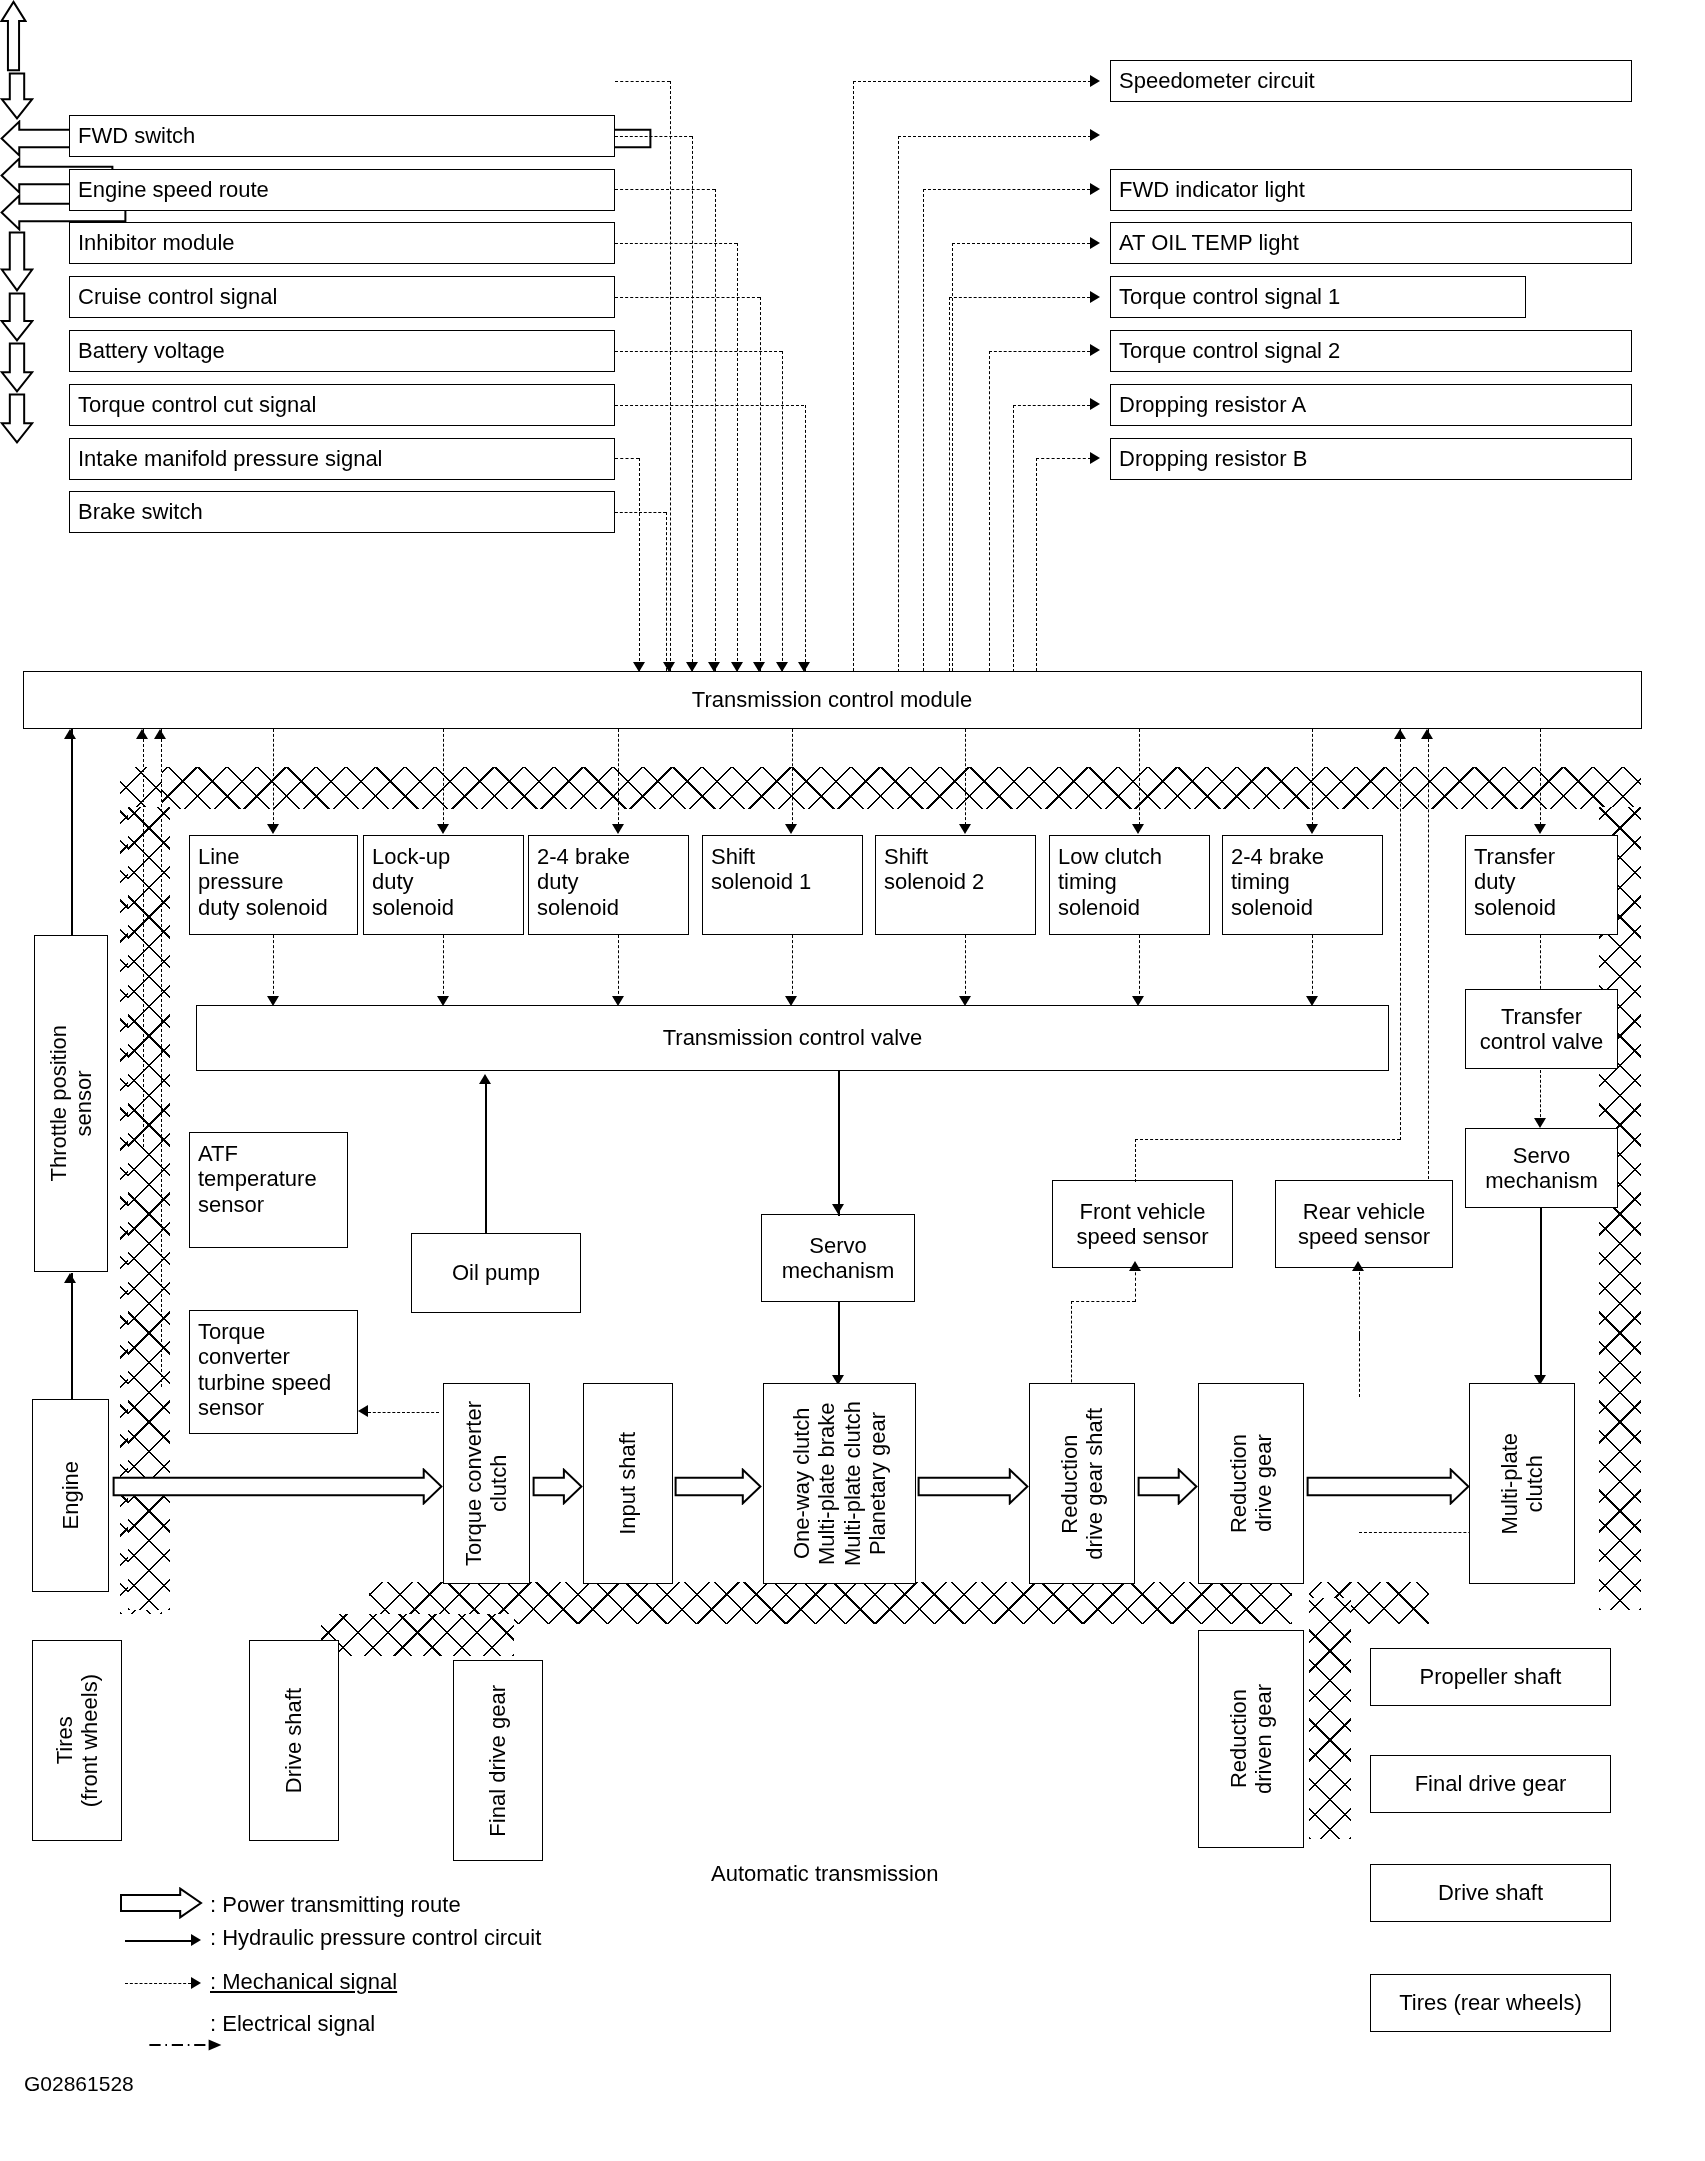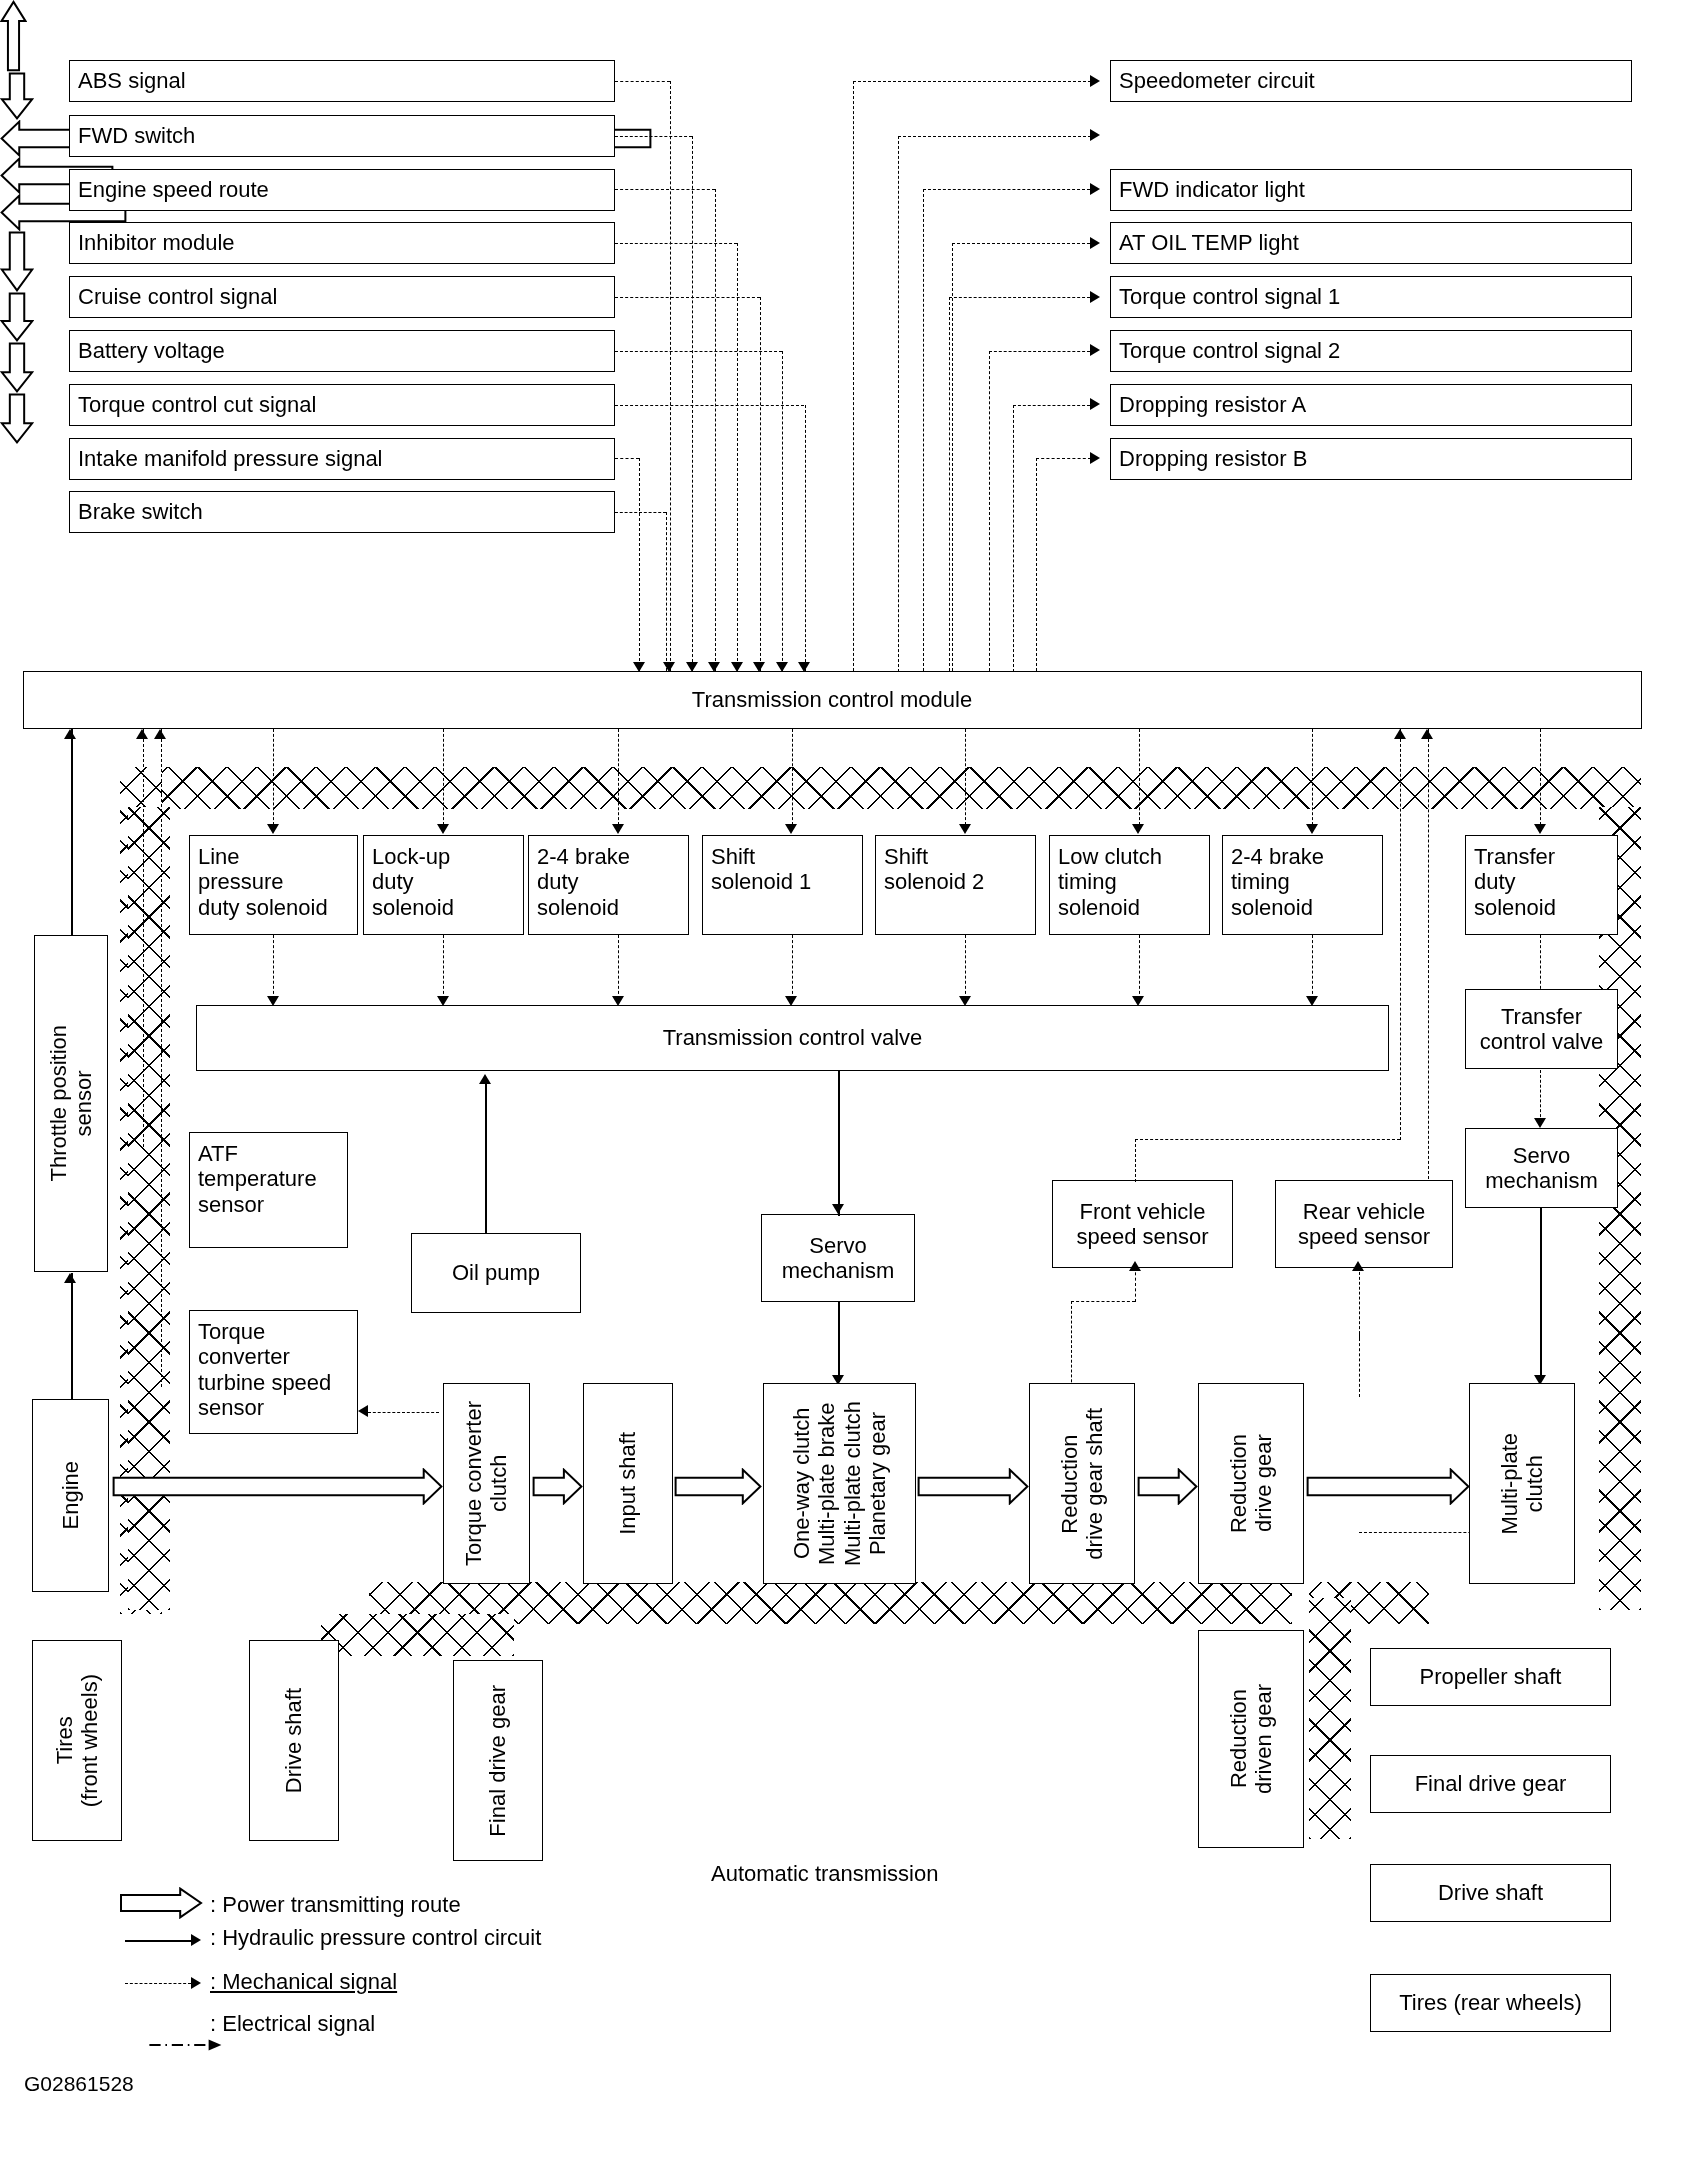--- a/index.html
+++ b/index.html
@@ -32,23 +32,20 @@
       repeating-linear-gradient(45deg, #000 0 1.6px, transparent 1.6px 21px),
       repeating-linear-gradient(-45deg, #000 0 1.6px, transparent 1.6px 21px);
       background-color:#fff;}
   .code{position:absolute;font-size:21px;}
 </style>
 </head>
 <body>
 
 <div id="page">
 
-  <div class="box" style="left:69px;top:60px;width:546px;height:42px;">
-      <span>ABS signal</span>
-    </div>
   <div class="box" style="left:69px;top:115px;width:546px;height:42px;">
       <span>FWD switch</span>
     </div>
   <div class="box" style="left:69px;top:169px;width:546px;height:42px;">
       <span>Engine speed route</span>
     </div>
   <div class="box" style="left:69px;top:222px;width:546px;height:42px;">
       <span>Inhibitor module</span>
     </div>
   <div class="box" style="left:69px;top:276px;width:546px;height:42px;">
@@ -69,21 +66,21 @@
 
   <div class="box" style="left:69px;top:491px;width:546px;height:42px;">
       <span>Brake switch</span>
     </div>
   <div class="box" style="left:1110px;top:169px;width:522px;height:42px;">
       <span>FWD indicator light</span>
     </div>
   <div class="box" style="left:1110px;top:222px;width:522px;height:42px;">
       <span>AT OIL TEMP light</span>
     </div>
-  <div class="box" style="left:1110px;top:276px;width:522px;height:42px;align-items:center;">
+  <div class="box" style="left:1110px;top:276px;width:416px;height:42px;align-items:center;">
       <span>Torque control signal 1</span>
     </div>
   <div class="box" style="left:1110px;top:330px;width:522px;height:42px;">
       <span>Torque control signal 2</span>
     </div>
   <div class="box" style="left:1110px;top:384px;width:522px;height:42px;">
       <span>Dropping resistor A</span>
     </div>
   <div class="box" style="left:1110px;top:438px;width:522px;height:42px;">
       <span>Dropping resistor B</span>

